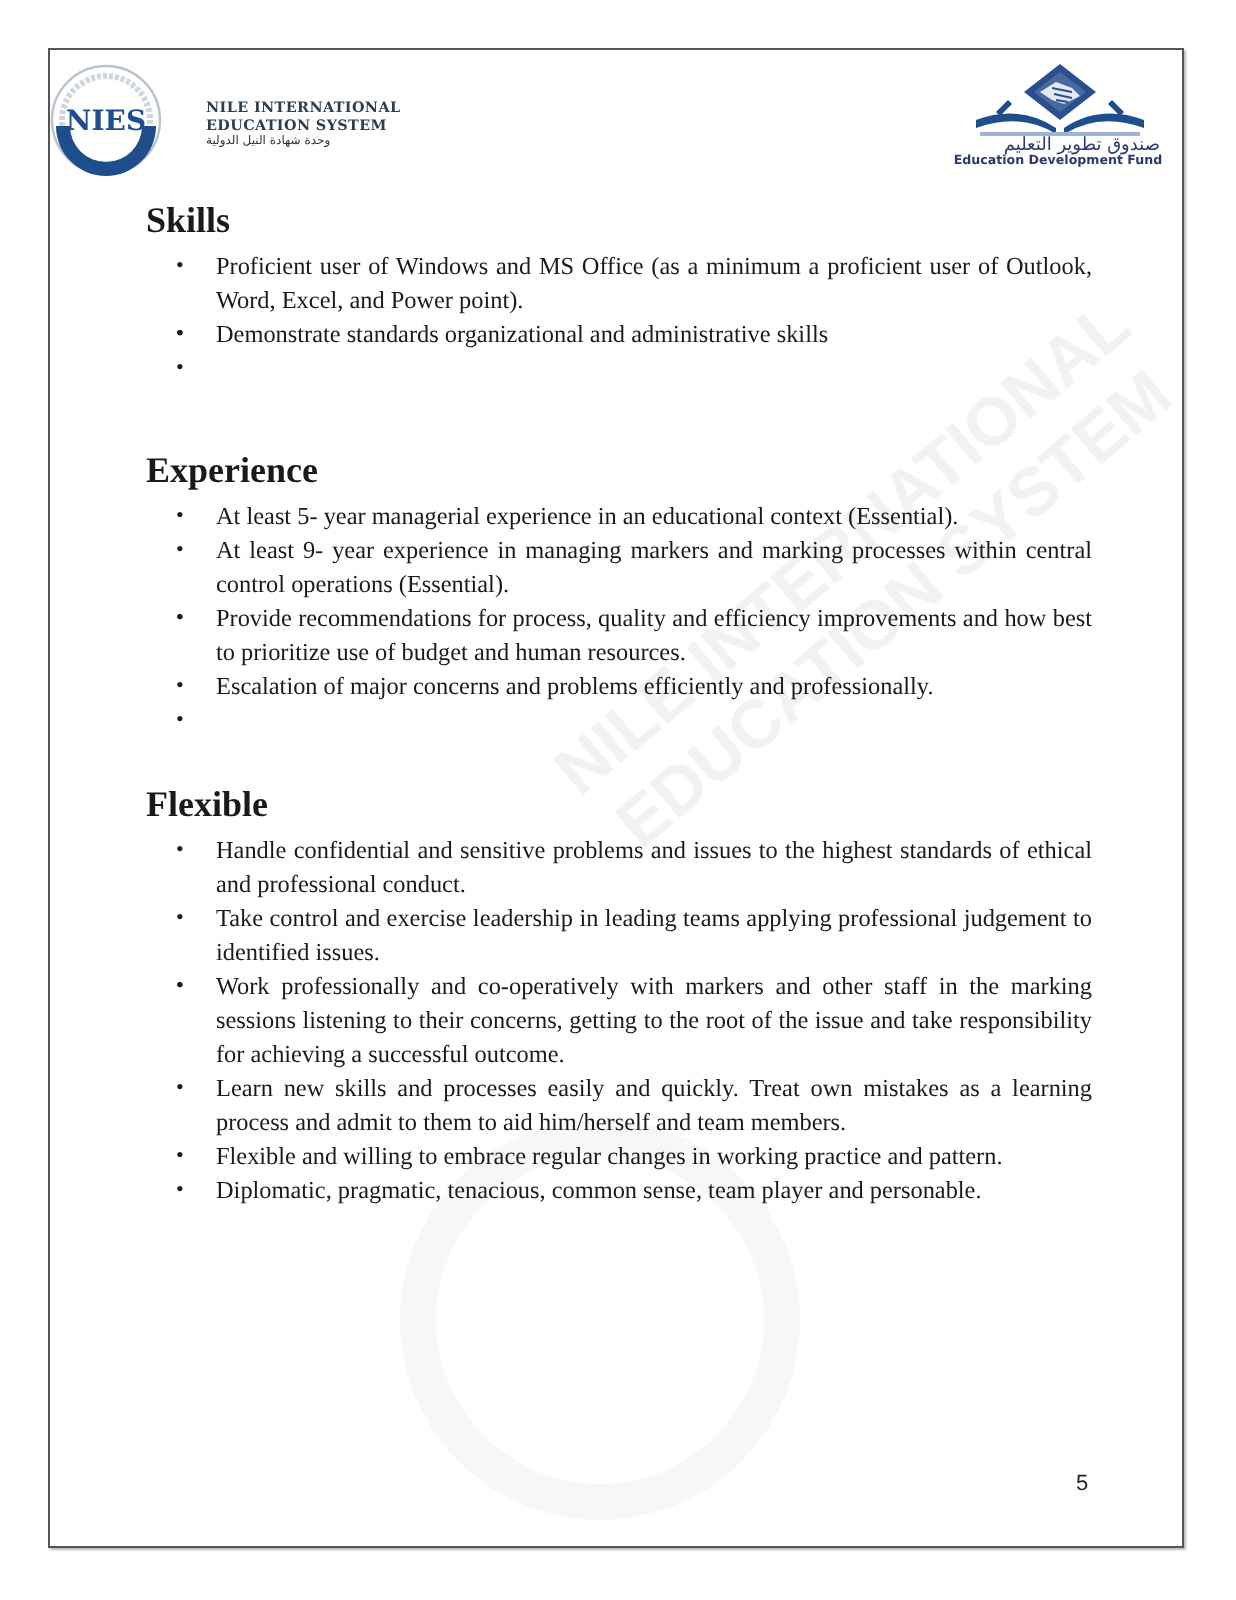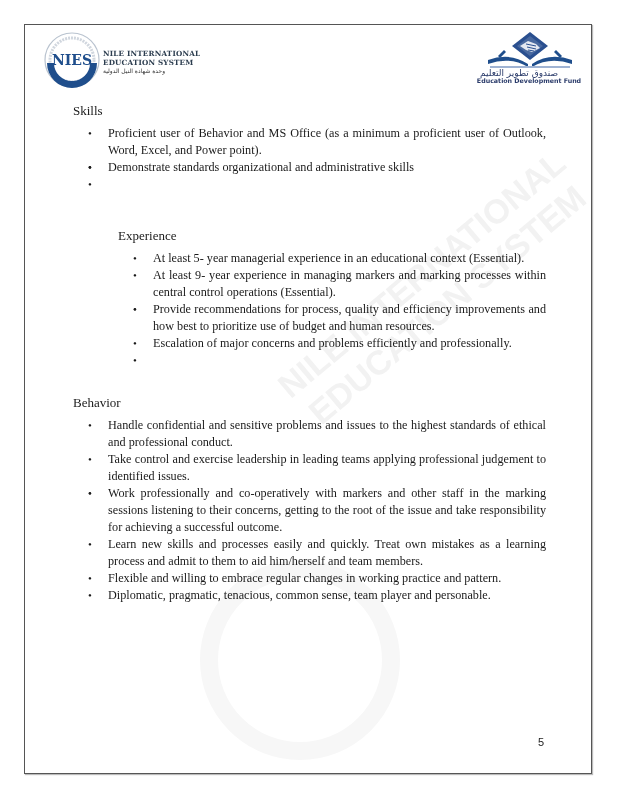--- a/index.html
+++ b/index.html
@@ -2,38 +2,38 @@
 <html><head>
   <meta charset="utf-8">
   <style>
     html, body { margin: 0; padding: 0; background: #ffffff; }
     body { width: 618px; height: 800px; position: relative; overflow: hidden; font-family: "Liberation Serif", serif; color: #1a1a1a; }
     .page-border { position: absolute; left: 24px; top: 24px; width: 568px; height: 750px; border: 1.5px solid #555; box-sizing: border-box; box-shadow: 1px 1px 1px #bbb; }
     .watermark { position: absolute; left: 250px; top: 240px; width: 420px; height: 160px; transform: rotate(-40deg); transform-origin: center; color: #f1f1f1; font-family: "Liberation Sans", sans-serif; font-weight: bold; font-size: 34px; line-height: 40px; text-align: center; pointer-events: none; opacity: 0.9; }
     .watermark-circle { position: absolute; left: 200px; top: 560px; width: 200px; height: 200px; border-radius: 50%; border: 18px solid #f7f7f7; box-sizing: border-box; pointer-events: none; }
 
     
-    .nies-logo { position: absolute; left: 43px; top: 31px; width: 58px; height: 58px; }
+    .nies-logo { position: absolute; left: 24px; top: 31px; width: 58px; height: 58px; }
     .nies-text { position: absolute; left: 103px; top: 50px; font-family: "DejaVu Serif", serif; font-weight: bold; color: #2d3e50; font-size: 7.2px; line-height: 8.5px; letter-spacing: 0.2px; }
     .nies-text .ar { font-size: 6px; font-weight: normal; color: #333; }
 
     
     .edf-logo { position: absolute; left: 470px; top: 30px; width: 118px; height: 54px; }
-    .edf-ar { position: absolute; left: 480px; top: 68px; width: 100px; text-align: left; font-size: 9px; color: #2a3b6a; font-family: "DejaVu Sans", sans-serif; }
+    .edf-ar { position: absolute; left: 480px; top: 68px; width: 100px; text-align: right; font-size: 9px; color: #2a3b6a; font-family: "DejaVu Sans", sans-serif; }
     .edf-en { position: absolute; left: 470px; top: 77px; width: 118px; text-align: center; font-size: 6.3px; font-weight: bold; color: #2a3b6a; font-family: "DejaVu Sans", sans-serif; }
 
     .content { position: absolute; left: 73px; top: 102px; width: 473px; font-size: 12.2px; line-height: 17px; }
-    .section-title { font-weight: normal; font-size: 13px; margin: 0; height: 17px; }
+    .section-title { font-weight: bold; font-size: 18px; margin: 0; height: 17px; }
     ul.items { list-style: none; margin: 0; padding: 0; }
     ul.items li { position: relative; padding-left: 35px; text-align: justify; text-align-last: left; margin: 0; }
     ul.items li .bullet { position: absolute; left: 15px; top: 0; font-size: 11px; }
     .section { position: relative; }
     .sec-skills { margin-top: 0; }
     .sec-skills ul { margin-top: 6px; }
-    .sec-exp { margin-top: 51px; margin-left: 45px; }
+    .sec-exp { margin-top: 51px; }
     .sec-exp ul { margin-top: 6px; }
     .sec-beh { margin-top: 42px; }
     .sec-beh ul { margin-top: 6px; }
 
     .page-number { position: absolute; left: 538px; top: 736px; font-family: "Liberation Sans", sans-serif; font-size: 11px; color: #222; }
   </style>
 </head>
 <body>
 
 <div class="page-border"></div>
@@ -72,42 +72,42 @@
   </svg>
 </div>
 <div class="edf-ar" dir="rtl">صندوق تطوير التعليم</div>
 <div class="edf-en">Education Development Fund</div>
 
 <div class="content">
 
   <div class="section sec-skills">
     <h3 class="section-title">Skills</h3>
     <ul class="items">
-      <li><span class="bullet">•</span><span>Proficient user of Behavior and MS Office (as a minimum a proficient user of Outlook, Word, Excel, and Power point).</span></li>
+      <li><span class="bullet">•</span><span>Proficient user of Windows and MS Office (as a minimum a proficient user of Outlook, Word, Excel, and Power point).</span></li>
       <li><span class="bullet">•</span></li>
       <li><span class="bullet">•</span></li>
       <li><span class="bullet">•</span><span>Demonstrate standards organizational and administrative skills</span></li>
       <li><span class="bullet">•</span></li>
     </ul>
   </div>
 
   <div class="section sec-exp">
     <h3 class="section-title">Experience</h3>
     <ul class="items">
       <li><span class="bullet">•</span><span>At least 5- year managerial experience in an educational context (Essential).</span></li>
       <li><span class="bullet">•</span><span>At least 9- year experience in managing markers and marking processes within central control operations (Essential).</span></li>
       <li><span class="bullet">•</span></li>
       <li><span class="bullet">•</span><span>Provide recommendations for process, quality and efficiency improvements and how best to prioritize use of budget and human resources.</span></li>
       <li><span class="bullet">•</span><span>Escalation of major concerns and problems efficiently and professionally.</span></li>
       <li><span class="bullet">•</span></li>
     </ul>
   </div>
 
   <div class="section sec-beh">
-    <h3 class="section-title">Behavior</h3>
+    <h3 class="section-title">Flexible</h3>
     <ul class="items">
       <li><span class="bullet">•</span><span>Handle confidential and sensitive problems and issues to the highest standards of ethical and professional conduct.</span></li>
       <li><span class="bullet">•</span><span>Take control and exercise leadership in leading teams applying professional judgement to identified issues.</span></li>
       <li><span class="bullet">•</span></li>
       <li><span class="bullet">•</span><span>Work professionally and co-operatively with markers and other staff in the marking sessions listening to their concerns, getting to the root of the issue and take responsibility for achieving a successful outcome.</span></li>
       <li><span class="bullet">•</span><span>Learn new skills and processes easily and quickly. Treat own mistakes as a learning process and admit to them to aid him/herself and team members.</span></li>
       <li><span class="bullet">•</span><span>Flexible and willing to embrace regular changes in working practice and pattern.</span></li>
       <li><span class="bullet">•</span><span>Diplomatic, pragmatic, tenacious, common sense, team player and personable.</span></li>
     </ul>
   </div>

